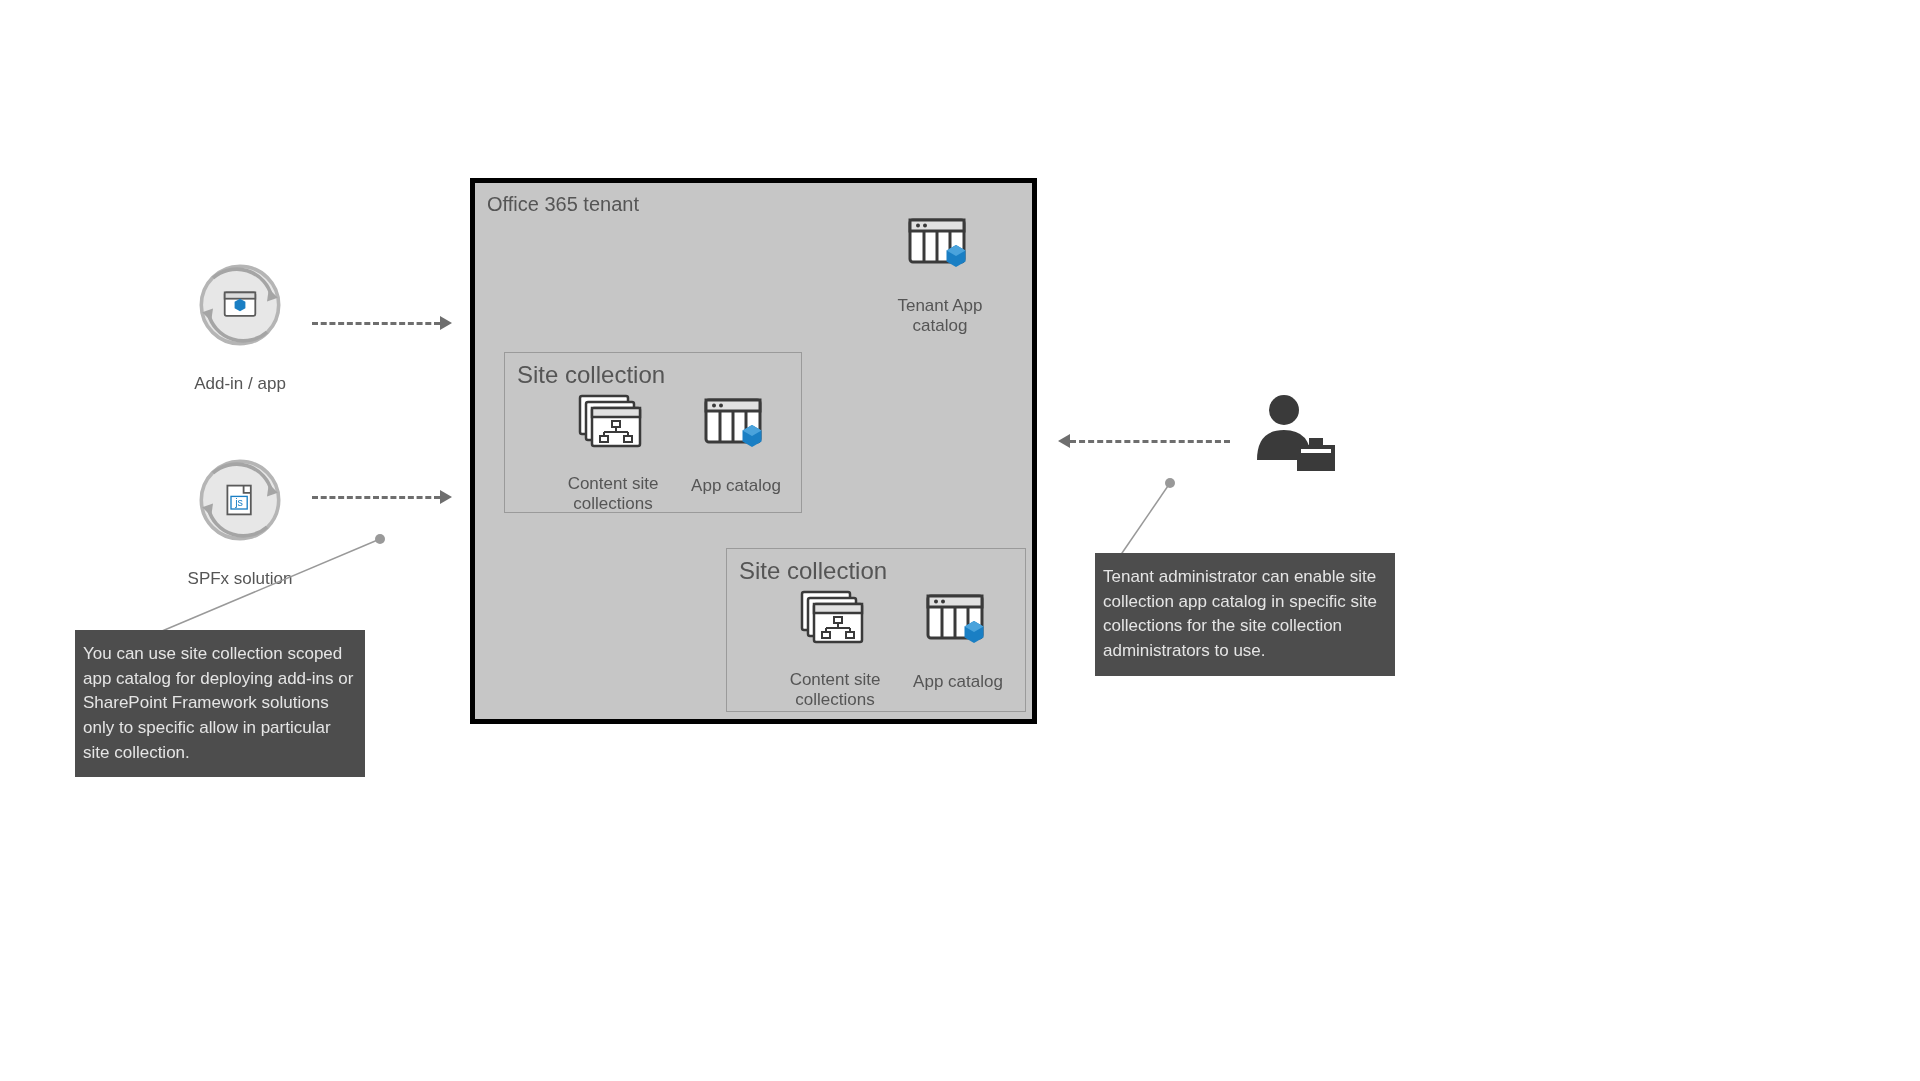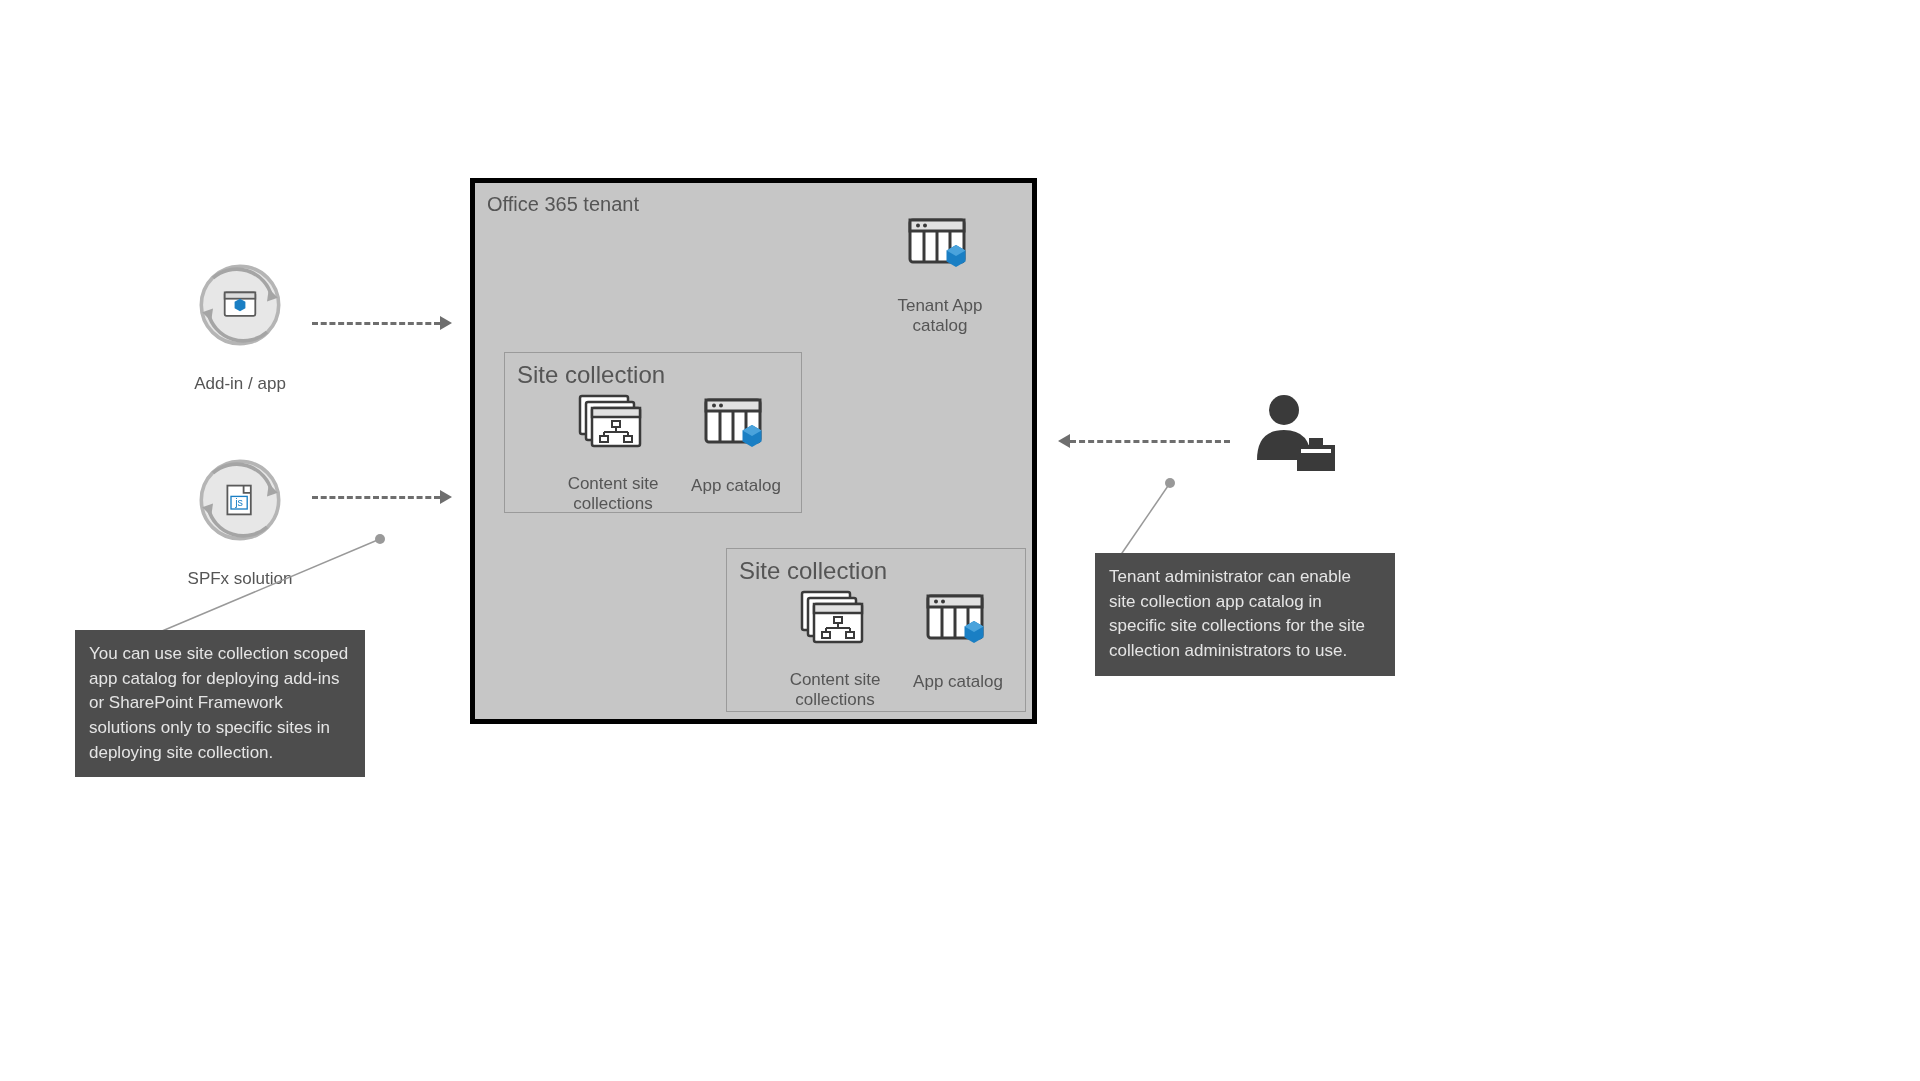--- a/index.html
+++ b/index.html
@@ -18,21 +18,21 @@
 .sc-label { position: absolute; left: 12px; top: 8px; font-size: 24px; color: #555; }
 
 .iconwrap { position: absolute; text-align: center; }
 .iconlabel { font-size: 17px; color: #555; margin-top: 20px; line-height: 1.2; }
 
 
 .arrow { position: absolute; border-top: 3px dashed #6e6e6e; height: 0; }
 .arrow-head-r { position: absolute; width: 0; height: 0; border-top: 7px solid transparent; border-bottom: 7px solid transparent; border-left: 12px solid #6e6e6e; }
 .arrow-head-l { position: absolute; width: 0; height: 0; border-top: 7px solid transparent; border-bottom: 7px solid transparent; border-right: 12px solid #6e6e6e; }
 .callout-dot { position: absolute; width: 10px; height: 10px; background: #999; border-radius: 50%; }
-.callout-box { position: absolute; background: #4d4d4d; color: #e5e5e5; font-size: 17px; line-height: 1.45; padding: 12px 14px; }
+.callout-box { position: absolute; background: #4d4d4d; color: #e5e5e5; font-size: 17px; line-height: 1.45; padding: 12px 8px; }
 </style>
 </head>
 <body>
 
 <div class="slide">
 
   <div class="iconwrap" style="left:180px; top:455px; width:120px;">
     <svg width="90" height="90" viewBox="0 0 100 100">
       <circle cx="50" cy="50" r="43" fill="#e7e7e7" stroke="#b5b5b5" stroke-width="4"></circle>
       <path d="M20 20 A40 40 0 0 1 85 40" fill="none" stroke="#a5a5a5" stroke-width="4"></path>
@@ -172,20 +172,20 @@
     </svg>
   </div>
 
   <div class="arrow" style="left:1070px; top:440px; width:160px;"></div>
   <div class="arrow-head-l" style="left:1058px; top:434px;"></div>
 
   <div class="callout-dot" style="left:375px; top:534px;"></div>
   <svg style="position:absolute; left:150px; top:534px;" width="235" height="103">
     <line x1="230" y1="5" x2="5" y2="100" stroke="#999" stroke-width="1.5"></line>
   </svg>
-  <div class="callout-box" style="left:75px; top:630px; width:290px;">You can use site collection scoped app catalog for deploying add-ins or SharePoint Framework solutions only to specific sites in deploying site collection.</div>
+  <div class="callout-box" style="left:75px; top:630px; width:290px;">You can use site collection scoped app catalog for deploying add-ins or SharePoint Framework solutions only to specific allow in particular site collection.</div>
 
   <div class="callout-dot" style="left:1165px; top:478px;"></div>
   <svg style="position:absolute; left:1115px; top:478px;" width="60" height="80">
     <line x1="55" y1="5" x2="5" y2="78" stroke="#999" stroke-width="1.5"></line>
   </svg>
   <div class="callout-box" style="left:1095px; top:553px; width:300px;">Tenant administrator can enable site collection app catalog in specific site collections for the site collection administrators to use.</div>
 </div>
 
 </body></html>

